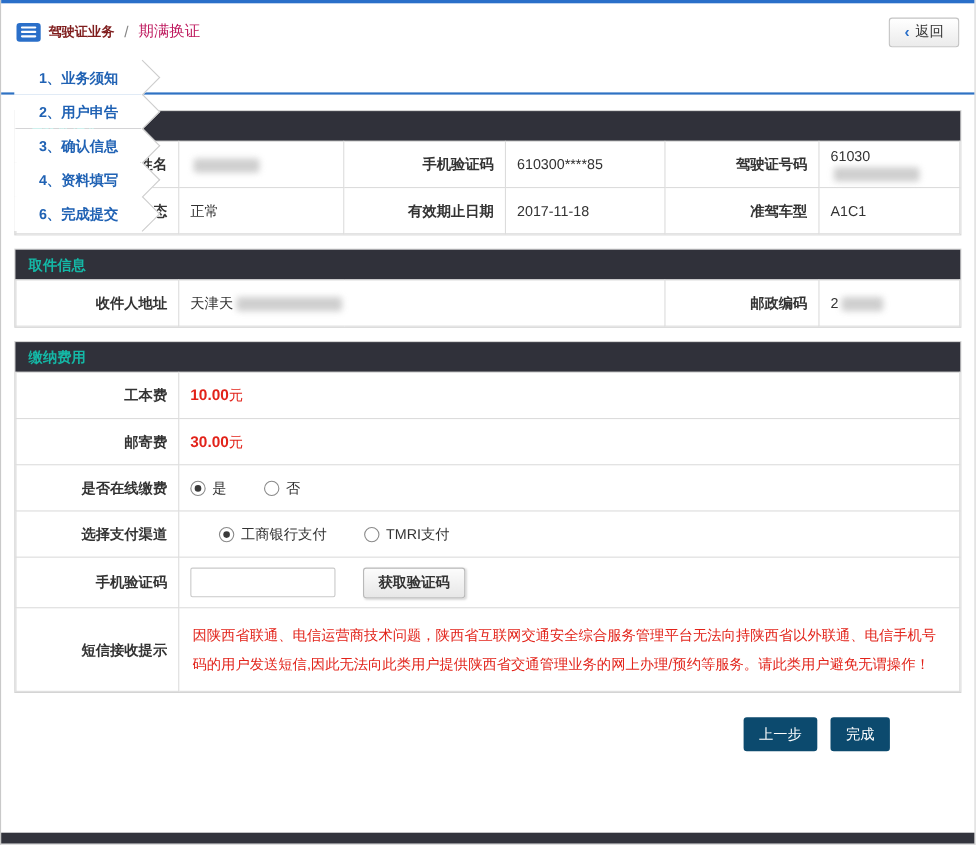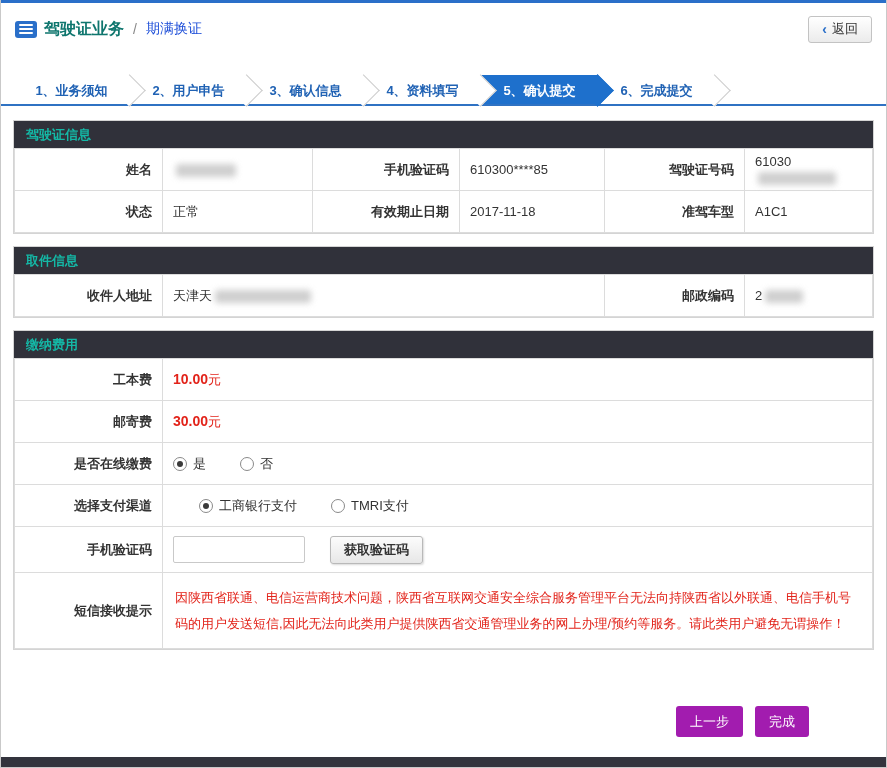--- a/index.html
+++ b/index.html
@@ -11,32 +11,32 @@
 
   .topline { height:3px; background:#2a6fc9; }
 
   
   .header { height:52px; display:flex; align-items:center; justify-content:space-between;
             padding:0 14px; }
   .title-wrap { display:flex; align-items:center; gap:7px; }
   .form-icon { width:22px; height:17px; background:#2a6fc9; border-radius:3px;
                display:inline-flex; flex-direction:column; justify-content:center; gap:2px; padding:0 4px; }
   .form-icon i { display:block; height:2px; background:#fff; border-radius:1px; }
-  .page-title { color:#0f766e; font-size:16px; font-weight:bold; }
+  .page-title { color:#7f1d1d; font-size:12px; font-weight:bold; }
   .title-div { color:#888; font-size:14px; margin:0 2px; }
-  .page-subtitle { color:#1d4ed8; font-size:14px; }
+  .page-subtitle { color:#be185d; font-size:14px; }
   .back-btn { display:inline-flex; align-items:center; gap:5px; height:27px; padding:0 13px;
               border:1px solid #c3c3c3; border-radius:3px; font-size:13px; color:#333;
               background:linear-gradient(#ffffff,#ebebeb); cursor:pointer;
               font-family:inherit; }
   .back-arrow { color:#2a6fc9; font-weight:bold; font-size:14px; line-height:1; }
 
   
-  .steps { display:flex; margin-top:20px; padding-left:12px; height:31px;
-           border-bottom:2px solid #2f72c3; }
+  .steps { display:flex; margin-top:0; padding-left:12px; height:31px;
+           border-bottom:2px solid #2f72c3;flex-direction:column; }
   .step { position:relative; width:117px; text-align:center; line-height:31px;
           font-size:13px; font-weight:bold; color:#2062b4; background:#fff; cursor:pointer; }
   .step::after { content:""; position:absolute; top:4px; right:-11px; width:22px; height:22px;
                  transform:rotate(45deg); background:#fff;
                  border-top:1px solid #cccccc; border-right:1px solid #cccccc; }
   .step span { position:relative; z-index:20; }
   .step:nth-child(1){z-index:16}.step:nth-child(2){z-index:15}.step:nth-child(3){z-index:14}
   .step:nth-child(4){z-index:13}.step:nth-child(5){z-index:12}.step:nth-child(6){z-index:11}
   .step.active { background:#1e70cc; color:#fff; }
   .step.active::after { background:#1e70cc; border-color:#1e70cc; }
@@ -71,22 +71,22 @@
                font-size:13px; padding:0 6px; font-family:inherit; }
   .code-btn { height:28px; padding:0 13px; border:1px solid #b9b9b9; border-radius:3px;
               background:linear-gradient(#fcfcfc,#e7e7e7); font-size:13px; font-weight:bold;
               color:#333; cursor:pointer; box-shadow:1px 1px 2px rgba(0,0,0,.15);
               font-family:inherit;margin-left:16px; }
 
   .notice-cell { padding:10px 12px !important; }
   .notice-text { color:#e2231a; font-size:13px; line-height:1.95; }
 
   .actions { display:flex; justify-content:flex-end; gap:12px; padding-right:65px; margin-top:22px; }
-  .btn-blue { background:#a21caf; color:#fff; border:none; border-radius:3px; font-size:13px;
-              height:31px; padding:0 14px; cursor:pointer; font-family:inherit;margin-top:34px; }
+  .btn-blue { background:#0c4a6e; color:#fff; border:none; border-radius:3px; font-size:13px;
+              height:31px; padding:0 14px; cursor:pointer; font-family:inherit; }
 
   .footer-bar { position:absolute; left:0; right:0; bottom:0; height:10px; background:#33343d; }
 </style>
 </head>
 <body>
 
 <div class="page">
   <div class="topline"></div>
 
   <header class="header">
@@ -104,21 +104,20 @@
       <span class="back-arrow">‹</span>
       <span>返回</span>
     </button>
   </header>
 
   <nav class="steps">
     <div class="step"><span>1、业务须知</span></div>
     <div class="step"><span>2、用户申告</span></div>
     <div class="step"><span>3、确认信息</span></div>
     <div class="step"><span>4、资料填写</span></div>
-    <div class="step active"><span>5、确认提交</span></div>
     <div class="step"><span>6、完成提交</span></div>
   </nav>
 
   <div class="main">
 
     <section class="section">
       <div class="section-header">驾驶证信息</div>
       <table class="info">
         <colgroup>
             <col style="width:148px">

